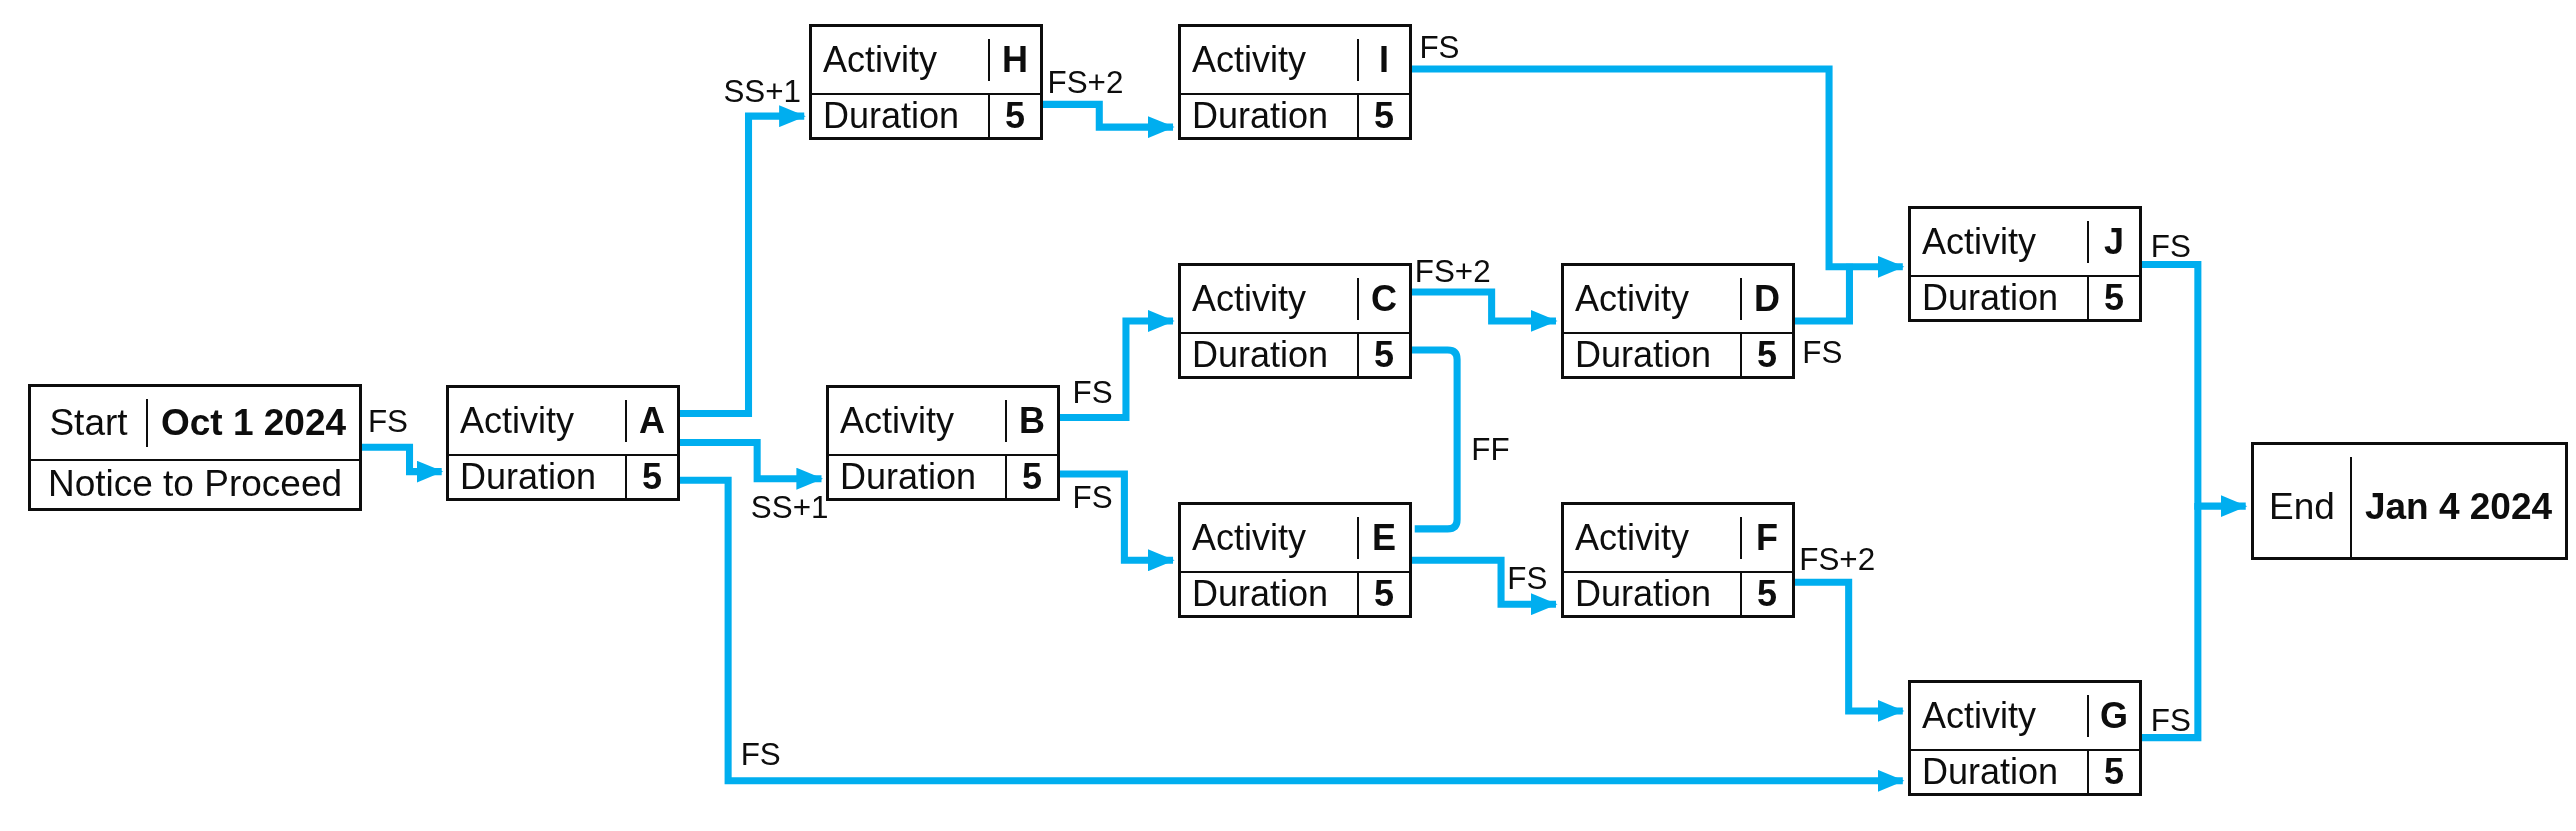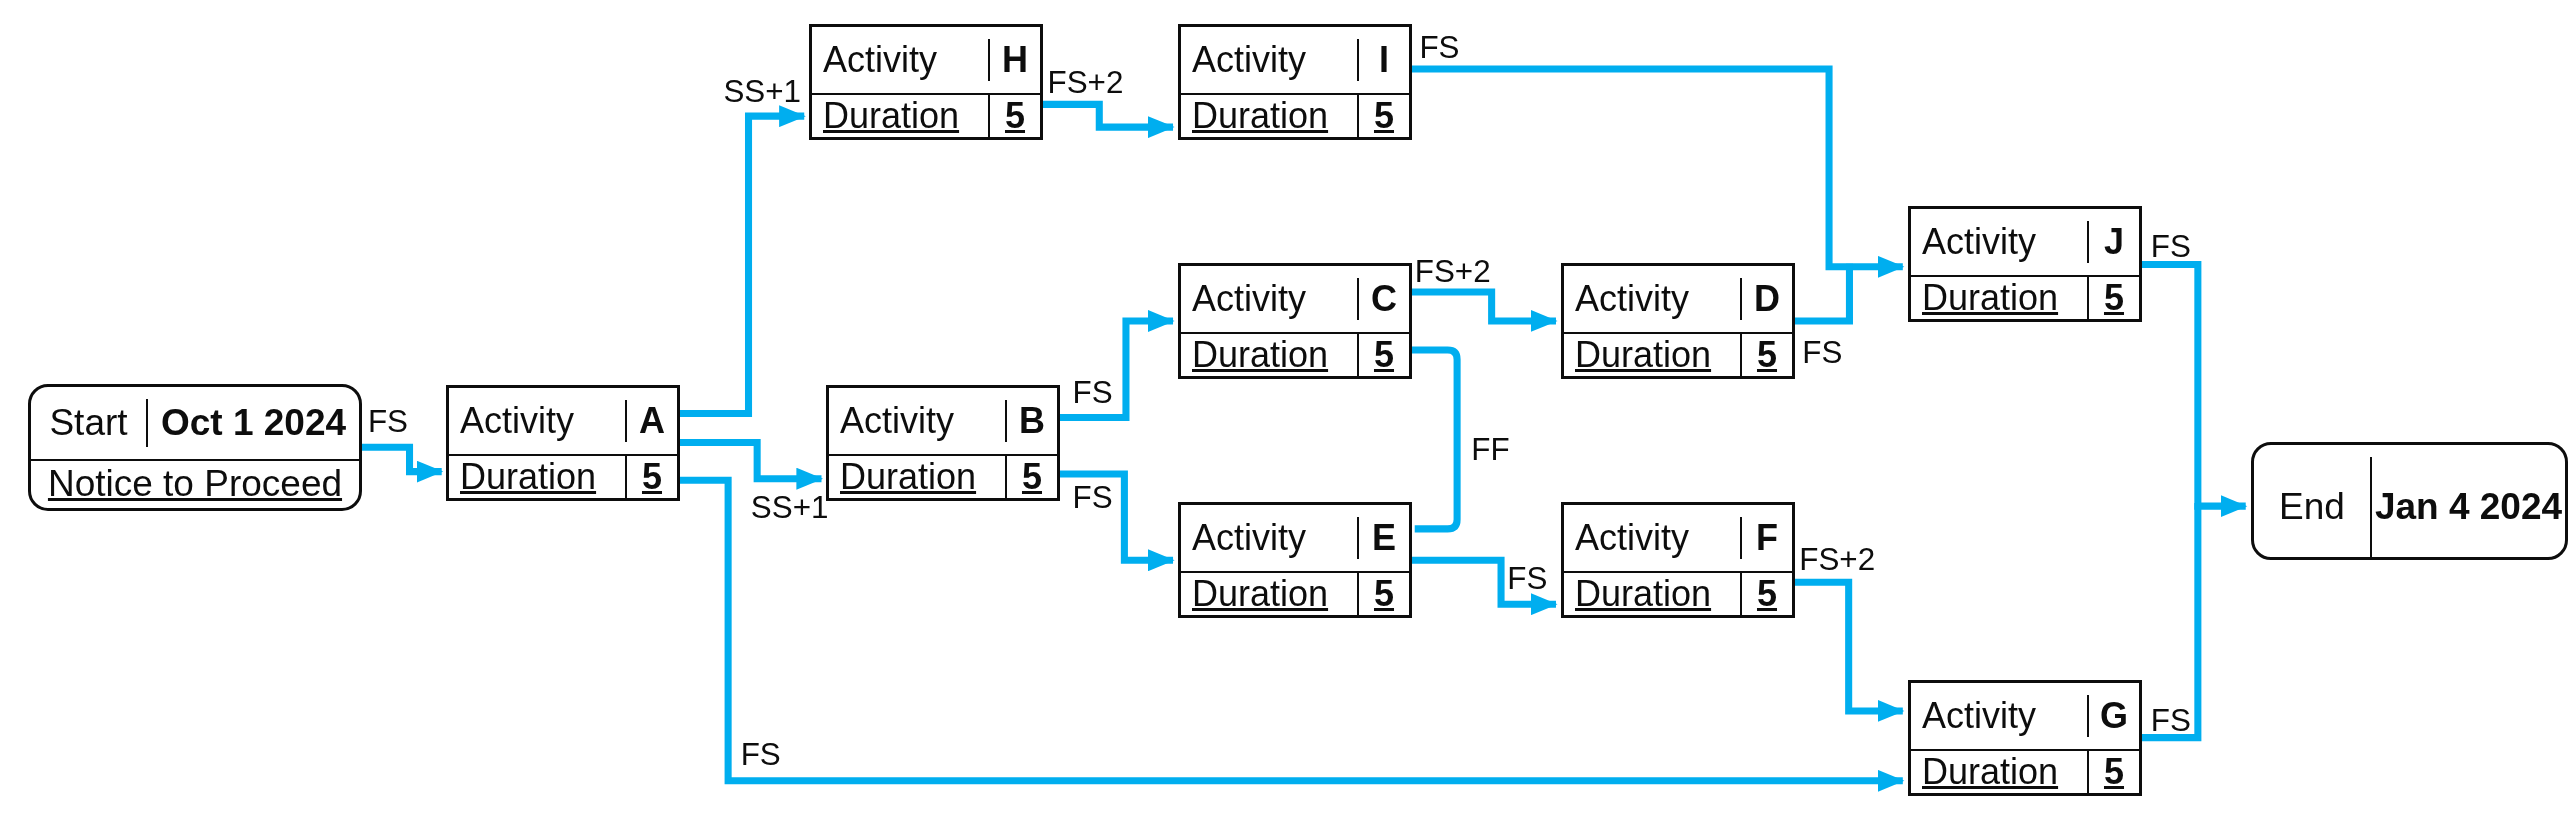--- a/index.html
+++ b/index.html
@@ -5,33 +5,33 @@
   :root{ --connector:#00AEEF; --ink:#0d0d0d; }
   html,body{margin:0;padding:0;background:#ffffff;}
   #canvas{position:relative;width:2576px;height:831px;background:#ffffff;
           font-family:"Liberation Sans", sans-serif;color:var(--ink);overflow:hidden;}
   #wires{position:absolute;left:0;top:0;width:2576px;height:831px;}
   .edge{fill:none;stroke:var(--connector);stroke-width:9;}
   .edge-label{font-family:"Liberation Sans", sans-serif;font-size:40px;fill:var(--ink);}
   .node{position:absolute;box-sizing:border-box;background:#ffffff;
         border:3.1px solid var(--ink);display:flex;flex-direction:column;}
   .node .row{flex:1;display:flex;min-height:0;margin-top:12px;}
-  .node .row + .row{border-top:2.4px solid var(--ink);text-decoration:underline;}
+  .node .row + .row{border-top:2.4px solid var(--ink);}
   .cell{box-sizing:border-box;display:flex;align-items:center;min-width:0;}
   .cell.grow{flex:1;}
   .cell.vsep{border-left:2.4px solid var(--ink);}
   .act{width:234px;height:116px;font-size:36px;}
   .act .name{padding-left:11px;}
   .act .idcol{width:52px;justify-content:center;font-weight:bold;}
-  .milestone{font-size:37px;border-radius:20px;}
+  .milestone{font-size:37px;}
   .ms-start{width:334px;height:127px;}
   .ms-end{width:317px;height:118px;}
   .ms-key{justify-content:center;}
   .ms-start .ms-key{width:115px;}
-  .ms-end .ms-key{width:116px;}
+  .ms-end .ms-key{width:96px;}
   .ms-val{flex:1;justify-content:center;font-weight:bold;}
   .ms-desc{flex:1;justify-content:center;}
 </style>
 </head>
 <body>
 
 <div id="canvas">
 
   <svg id="wires" viewBox="0 0 3281 1059" xmlns="http://www.w3.org/2000/svg">
     <defs>

